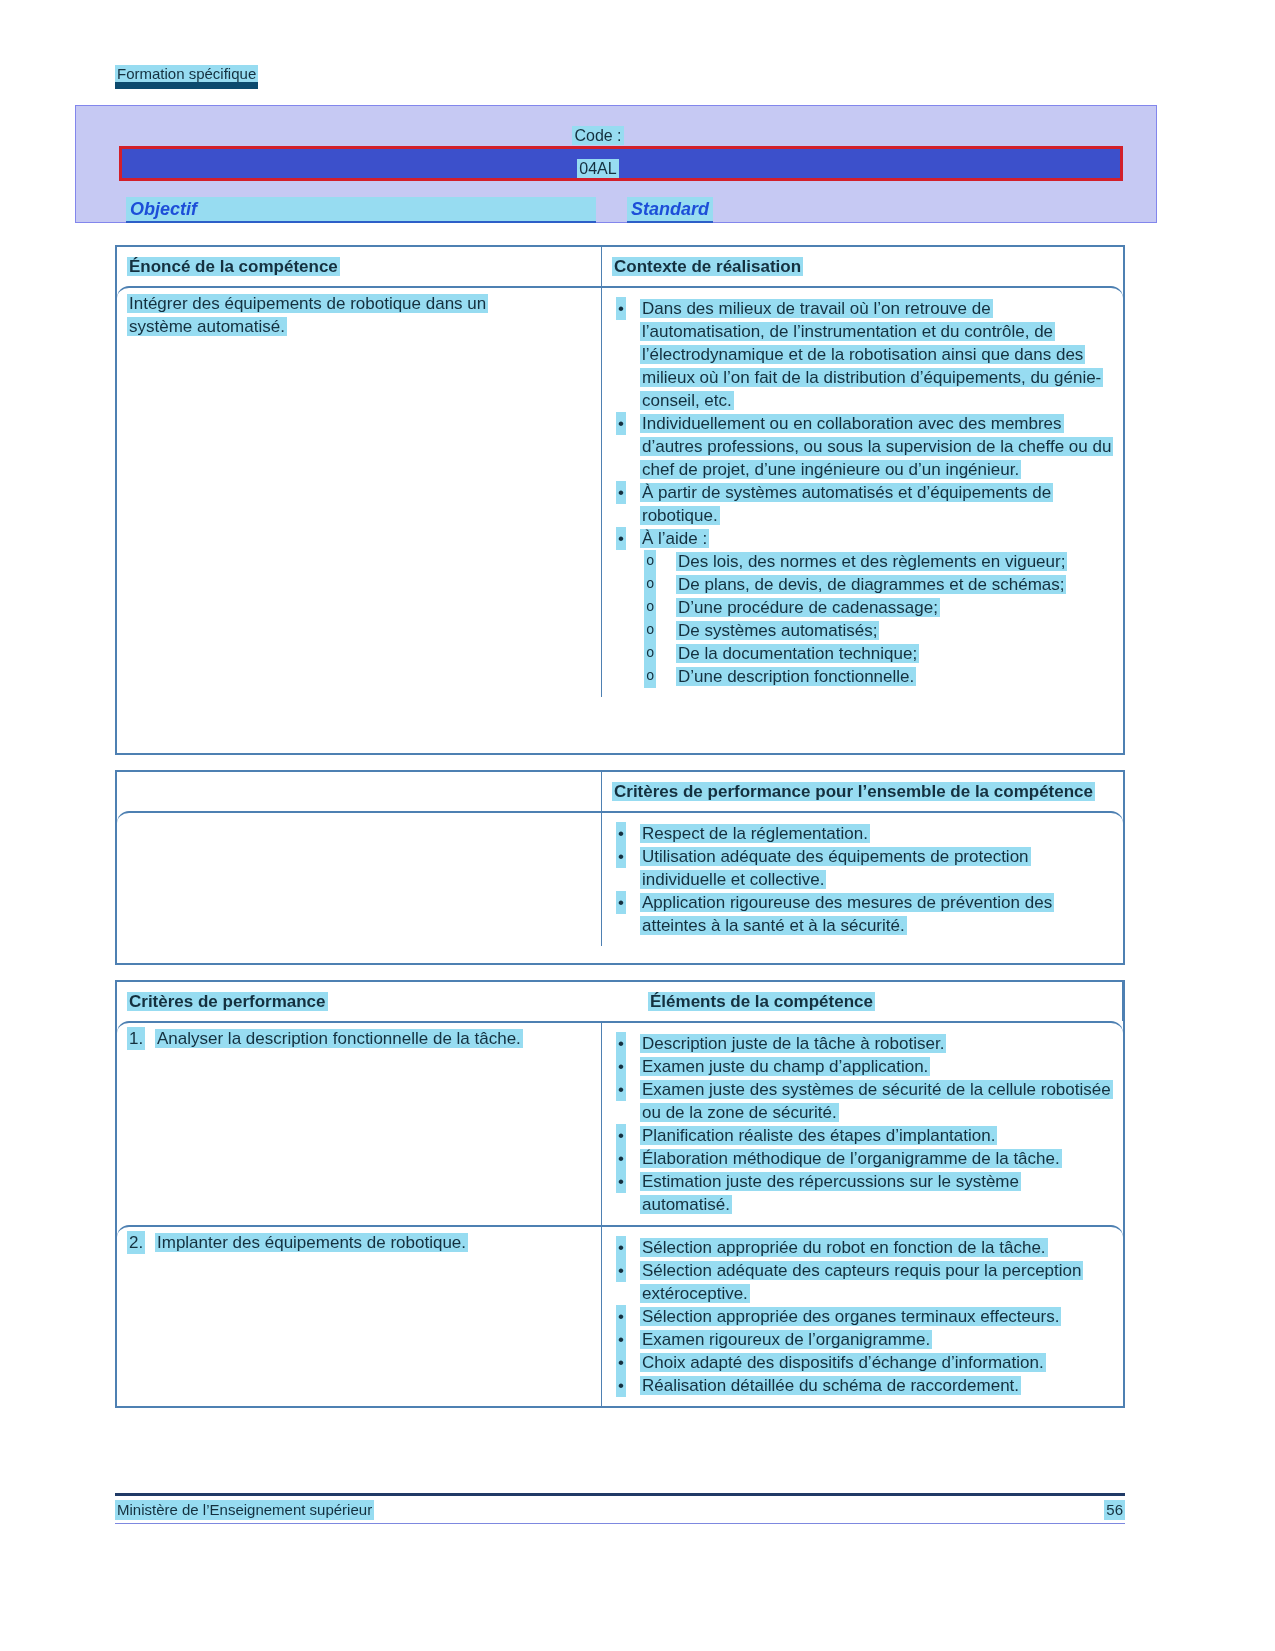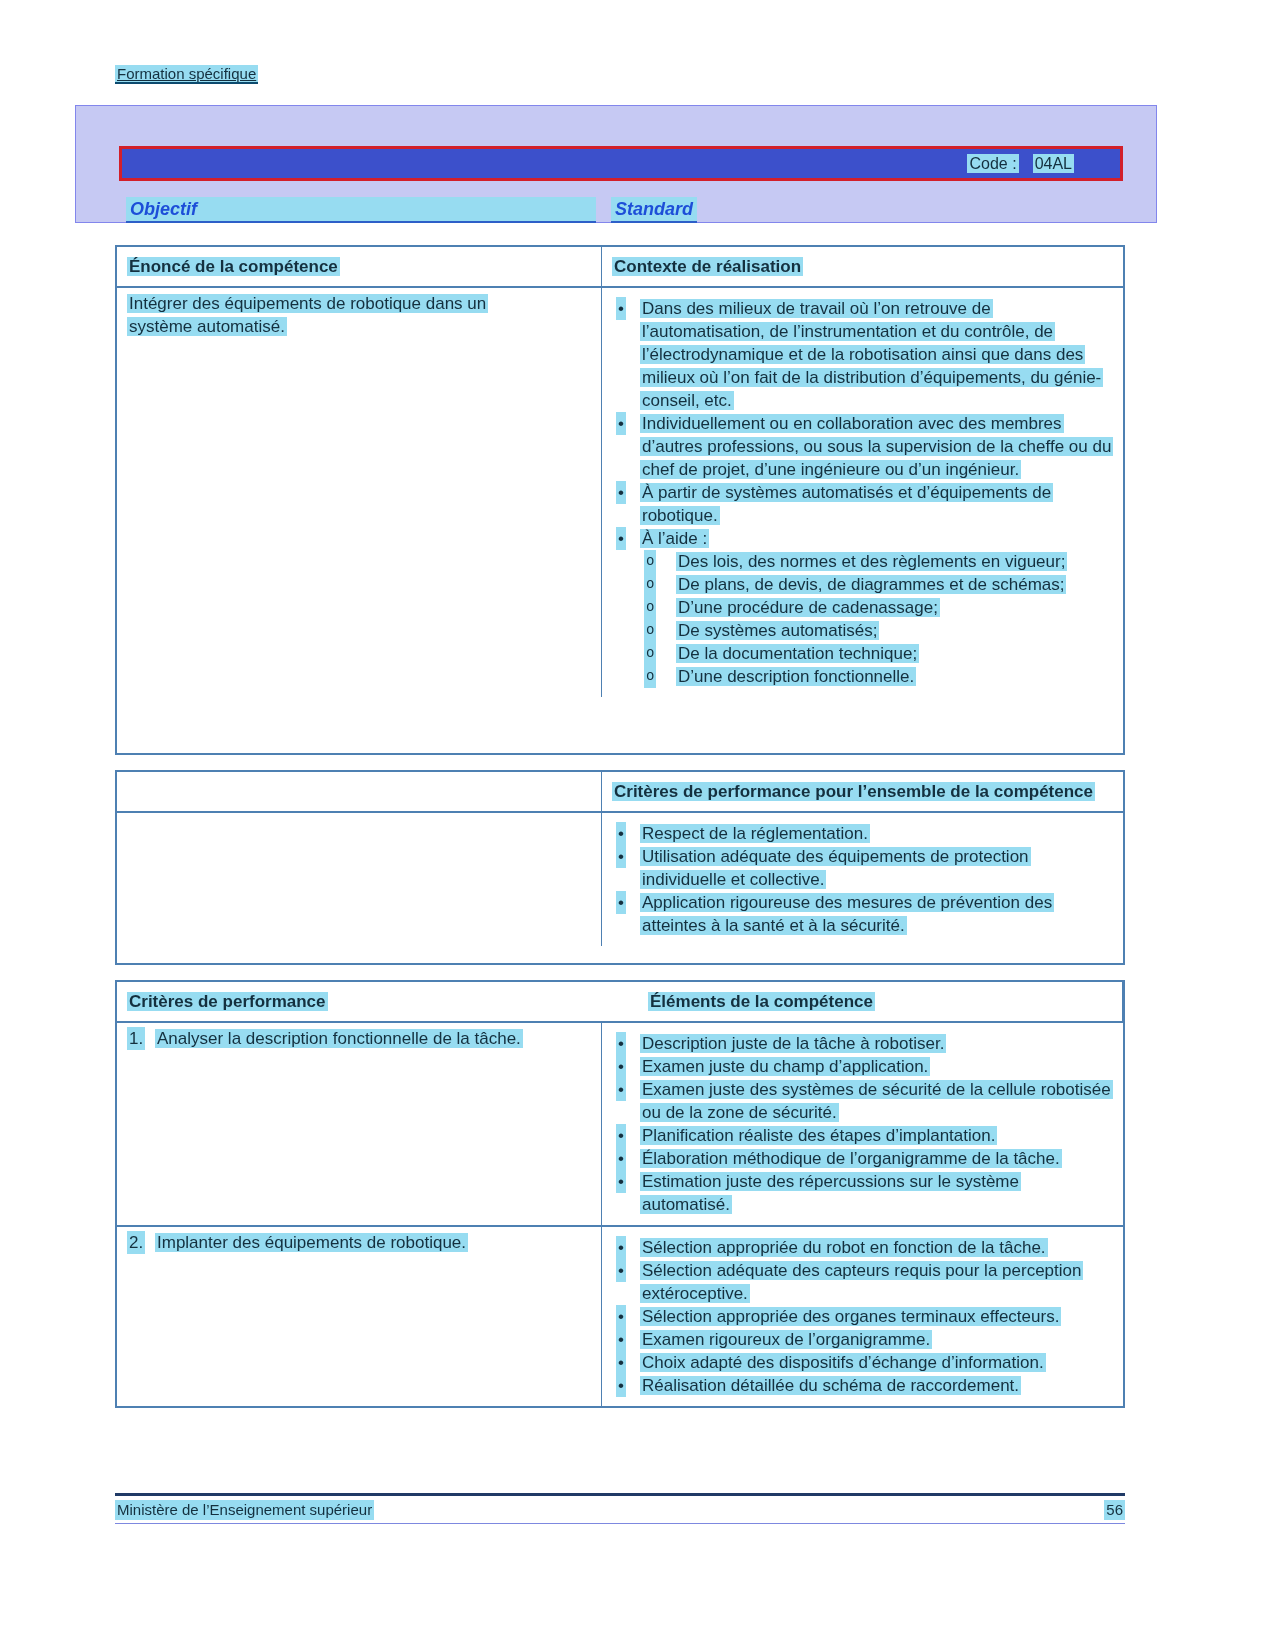--- a/index.html
+++ b/index.html
@@ -10,51 +10,51 @@
     color:#14303f; font-size:17px; line-height:23px;
   }
   .hl {
     background:#97dcf1; padding:0 2px;
     -webkit-box-decoration-break:clone; box-decoration-break:clone;
   }
   .b { font-weight:bold; }
 
   
   .top-label { position:absolute; top:64px; left:115px; font-size:15px; line-height:20px; }
-  .top-label .hl { border-bottom:2px solid #0c4a6e;text-decoration:underline; }
+  .top-label .hl { border-bottom:7px solid #0c4a6e; }
 
   
   .title-block {
     position:absolute; top:105px; left:75px; width:1082px; height:118px;
     background:#c6c9f3; border:1px solid #8286ec;
   }
   .code-bar {
     position:absolute; top:40px; left:43px; width:1004px; height:35px;
     background:#3c50cb; border:3px solid #d21f2a;
     display:flex; align-items:center; justify-content:flex-end;
-    gap:14px; padding-right:46px; font-size:16px; line-height:19px;
+    gap:14px; padding-right:46px; font-size:16px; line-height:19px;flex-direction:column;
   }
   .headings-row { position:absolute; top:91px; left:50px; display:flex; }
   .heading {
     display:inline-block; background:#97dcf1; color:#1d4ed8;
     font-weight:bold; font-style:italic; font-size:18px; line-height:22px;
     border-bottom:2px solid #2d5fc8; padding:1px 4px 1px 4px;
   }
   .heading.objectif { width:470px; }
-  .heading.standard { margin-left:15px; }
+  .heading.standard { margin-left:31px; }
 
   
   .tbl {
     position:absolute; left:115px; width:1010px;
     border:2px solid #4e80b2; background:#ffffff;
   }
   .tbl1 { top:245px; min-height:510px; }
   .tbl2 { top:770px; min-height:195px; }
   .tbl3 { top:980px; min-height:410px; }
-  .tr { display:flex; }
+  .tr { display:flex;border-radius:12px; }
   .tr + .tr { border-top:2px solid #4e80b2; }
   .td { padding:8px 10px; }
   .td-l { width:485px; border-right:1px solid #4e80b2; padding:4px 55px 9px 10px; }
   .td-r { flex:1; padding:9px 10px 9px 12px; }
   .thead .td { padding:8px 10px; }
 
   
   ul.blt { list-style:none; margin:0; padding:0; }
   ul.blt li { position:relative; padding-left:26px; }
   ul.blt li .mk { position:absolute; left:2px; top:0; }

